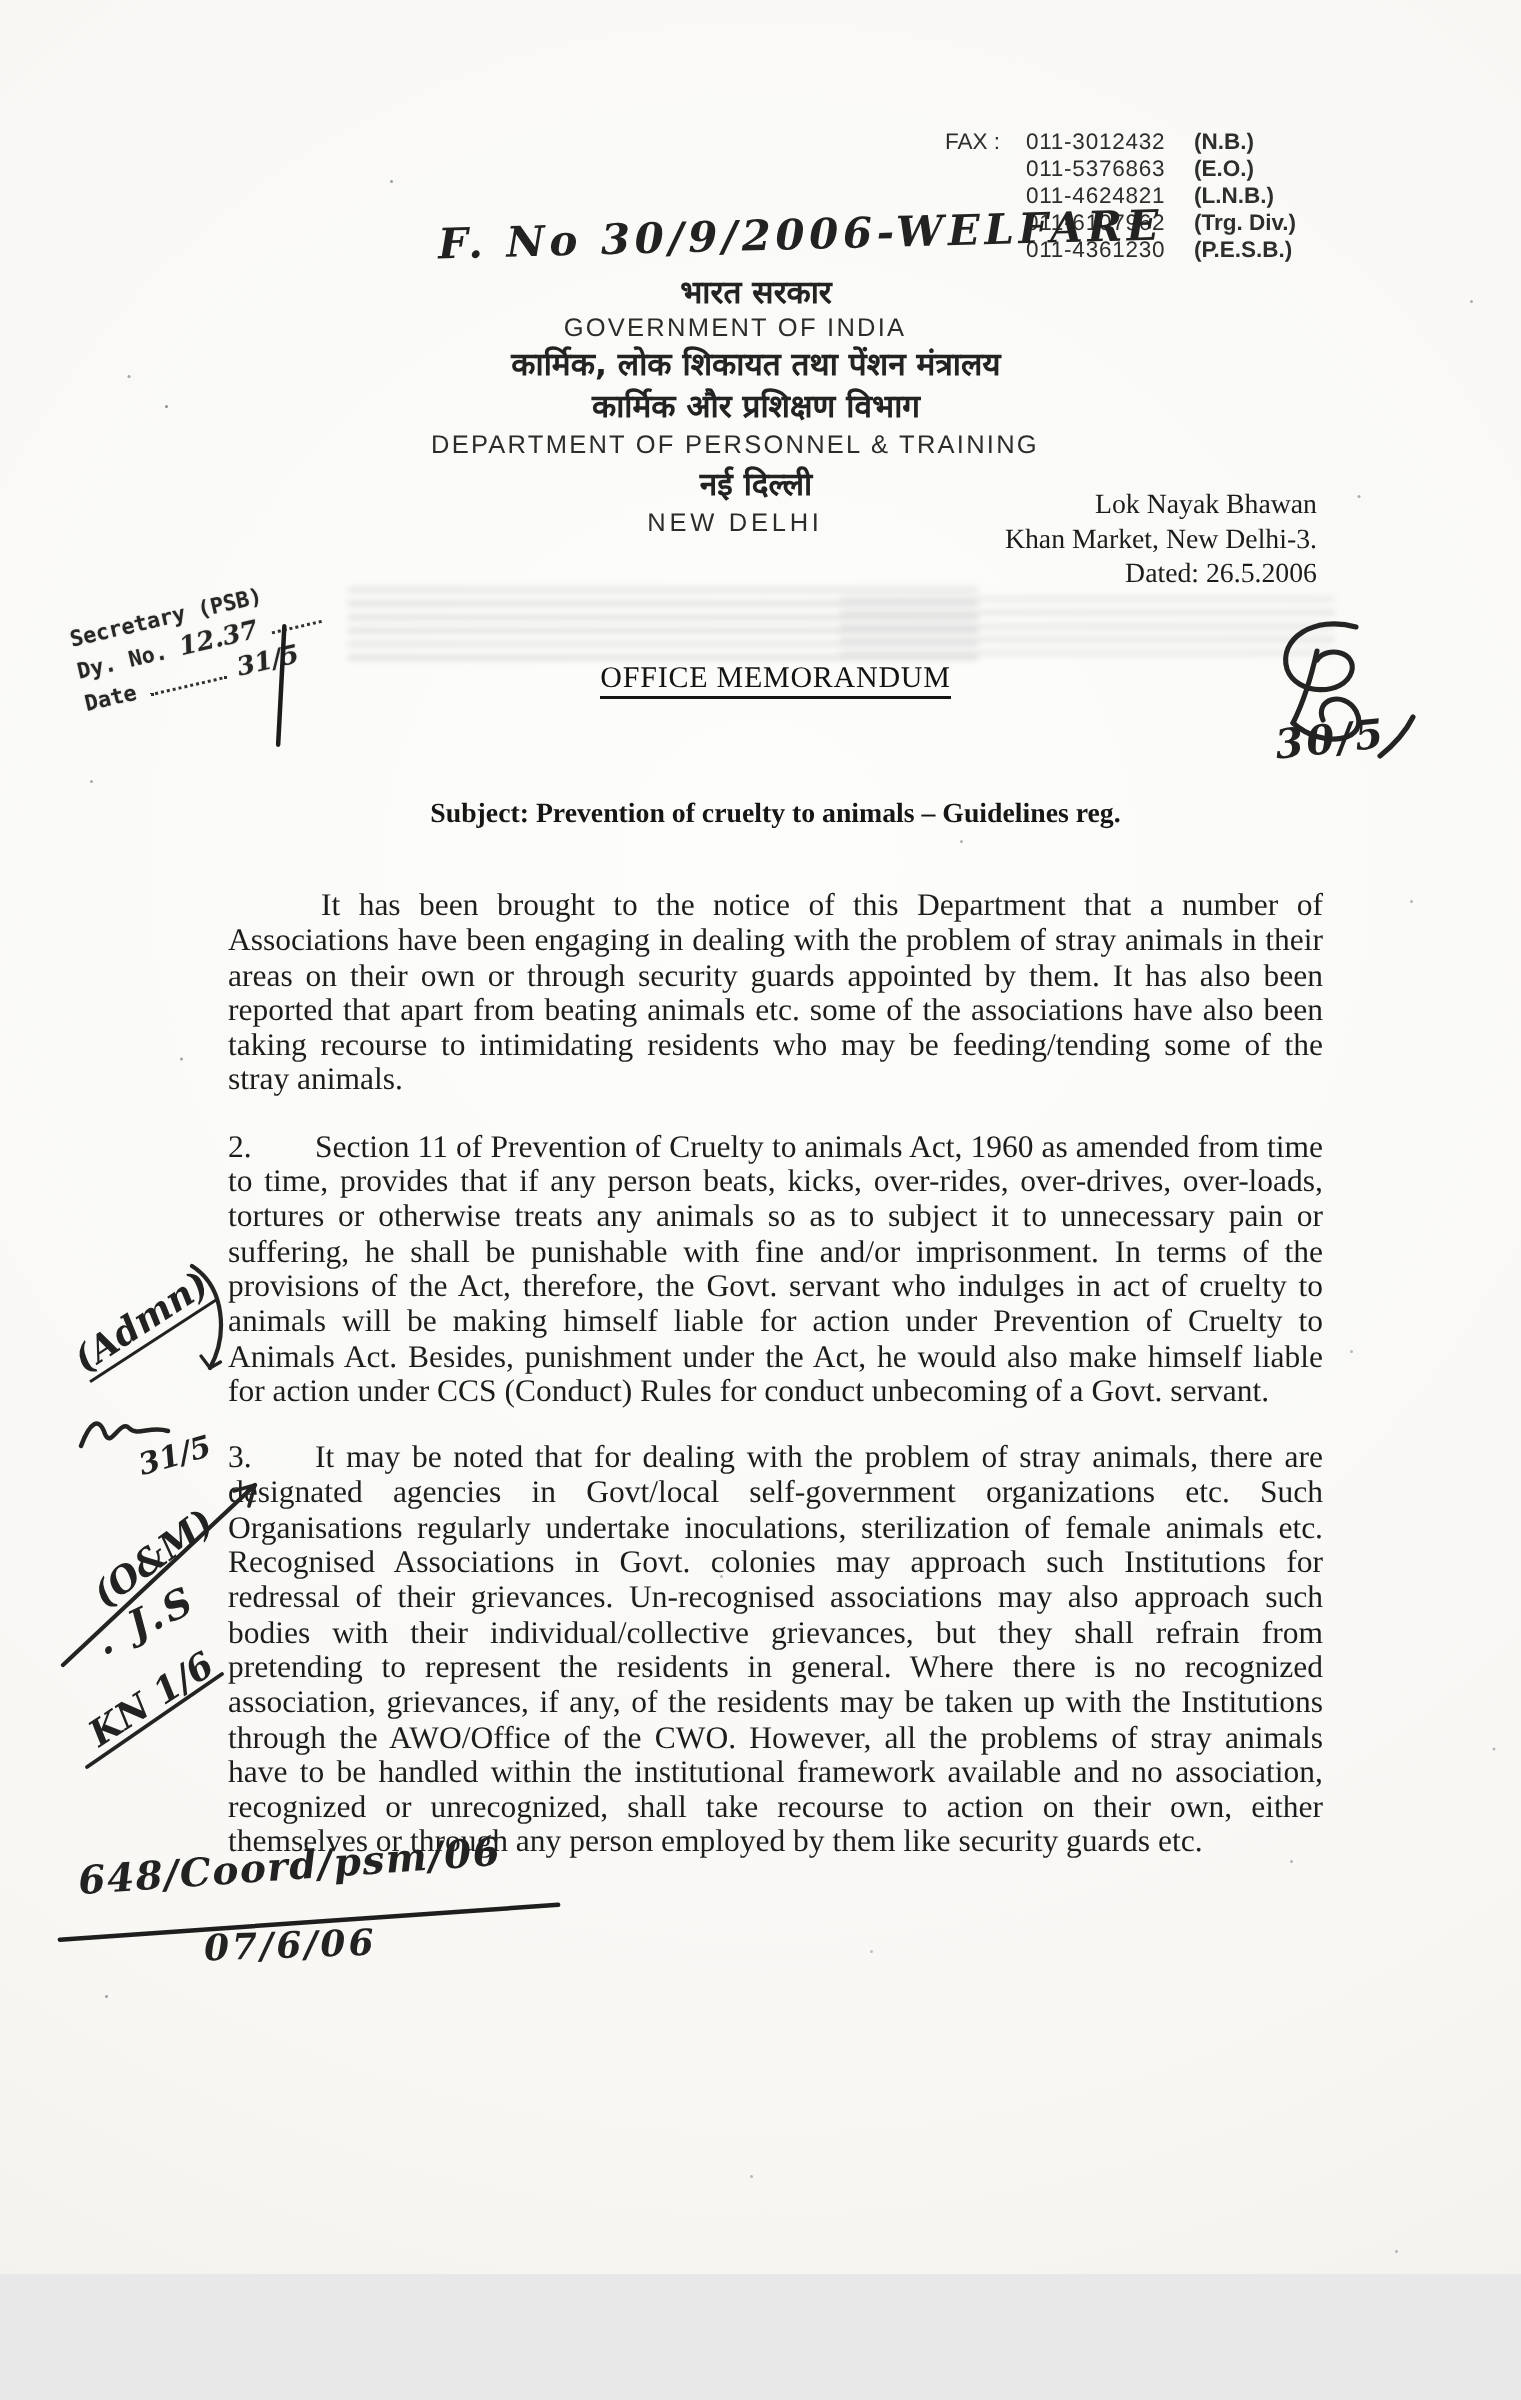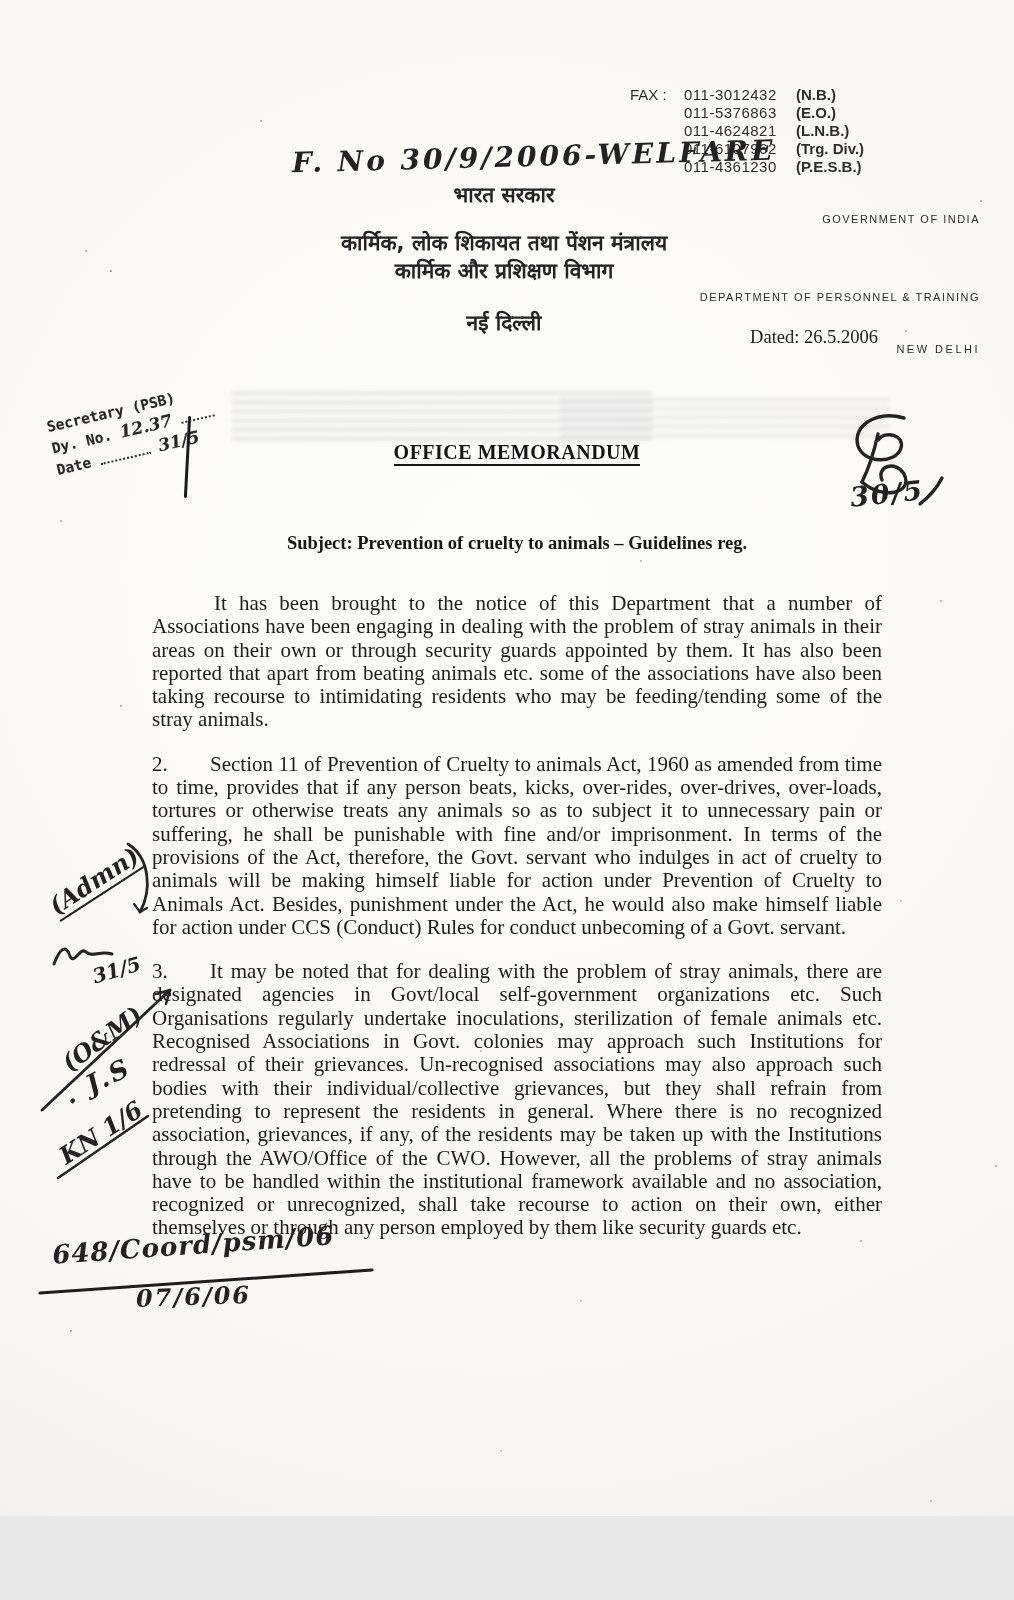--- a/index.html
+++ b/index.html
@@ -18,32 +18,32 @@
   .fax-row{display:flex;white-space:nowrap;}
   .fax-label{display:inline-block;width:54px;}
   .fax-no{display:inline-block;width:112px;letter-spacing:.5px;}
   .fax-tag{display:inline-block;font-weight:bold;}
   
   .hw{font-family:"DejaVu Serif",serif;font-style:italic;font-weight:bold;color:#222;}
   .hw-fileno{position:absolute;left:292px;top:140px;font-size:28px;letter-spacing:3px;transform:rotate(-1.5deg);white-space:nowrap;}
   
   .letterhead{position:absolute;left:0;top:184px;width:980px;text-align:center;}
   .lh-hi{font-size:21px;line-height:22px;color:#232323;font-weight:bold;font-family:"DejaVu Sans",sans-serif;margin-left:28px;}
-  .lh-en{font-family:"Liberation Sans",sans-serif;font-size:11px;line-height:18px;letter-spacing:1.5px;color:#2c2c2c;text-align:right;}
+  .lh-en{font-family:"Liberation Sans",sans-serif;font-size:17px;line-height:18px;letter-spacing:1.5px;color:#2c2c2c;}
   .lh-gap-s{margin-top:4px;} .lh-gap-m{margin-top:6px;}
   
   .addr-block{position:absolute;right:136px;top:326px;width:320px;text-align:right;font-size:18.5px;line-height:23px;color:#1c1c1c;}
   
   .stamp{position:absolute;left:50px;top:398px;transform:rotate(-13deg);font-family:"DejaVu Sans Mono",monospace;font-weight:bold;font-size:14.5px;line-height:21px;color:#181818;opacity:.93;text-shadow:0 0 1px rgba(0,0,0,.35);white-space:nowrap;}
   .stamp .dots{display:inline-block;width:34px;border-bottom:2px dotted #222;height:10px;}
   .stamp .hw-val{font-family:"DejaVu Serif",serif;font-style:italic;font-size:17px;}
   .stamp-stroke{position:absolute;left:186px;top:416px;width:3px;height:82px;background:#1c1c1c;transform:rotate(3deg);border-radius:2px;}
   
   .om-title{position:absolute;left:0;top:441px;width:1034px;text-align:center;}
-  .om-title span{font-size:20px;font-weight:bold;letter-spacing:.5px;border-bottom:2.5px solid #141414;padding-bottom:1px;color:#141414;}
+  .om-title span{font-size:20px;font-weight:normal;letter-spacing:.5px;border-bottom:2.5px solid #141414;padding-bottom:1px;color:#141414;}
   .subject{position:absolute;left:0;top:533px;width:1034px;text-align:center;font-size:18.5px;font-weight:bold;color:#161616;}
   
   .body-text{position:absolute;left:152px;top:592px;width:730px;font-size:21px;line-height:23.3px;text-align:justify;color:#1d1d1d;}
   .para{margin:0 0 21px 0;}
   .para-indent{text-indent:62px;}
   .pnum{display:inline-block;width:58px;}
   
   .ink{position:absolute;}
   .mark-30-5{position:absolute;left:850px;top:478px;font-size:27px;transform:rotate(-6deg);letter-spacing:2px;}
   .note{position:absolute;white-space:nowrap;}
@@ -109,20 +109,22 @@
     <div class="lh-hi">भारत सरकार</div>
     <div class="lh-en lh-gap-s">GOVERNMENT OF INDIA</div>
     <div class="lh-hi lh-gap-s">कार्मिक, लोक शिकायत तथा पेंशन मंत्रालय</div>
     <div class="lh-hi lh-gap-m">कार्मिक और प्रशिक्षण विभाग</div>
     <div class="lh-en lh-gap-m">DEPARTMENT OF PERSONNEL &amp; TRAINING</div>
     <div class="lh-hi lh-gap-m">नई दिल्ली</div>
     <div class="lh-en lh-gap-m" style="letter-spacing:2.5px;">NEW DELHI</div>
   </div>
 
   <div class="addr-block">
+    <div>Lok Nayak Bhawan</div>
+    <div>Khan Market, New Delhi-3.</div>
     <div>Dated: 26.5.2006</div>
   </div>
 
   <div class="stamp">
     <div>Secretary (PSB)</div>
     <div>
       <span>Dy. No.</span>
       <span class="hw-val">12.37</span>
       <span class="dots"></span>
     </div>

